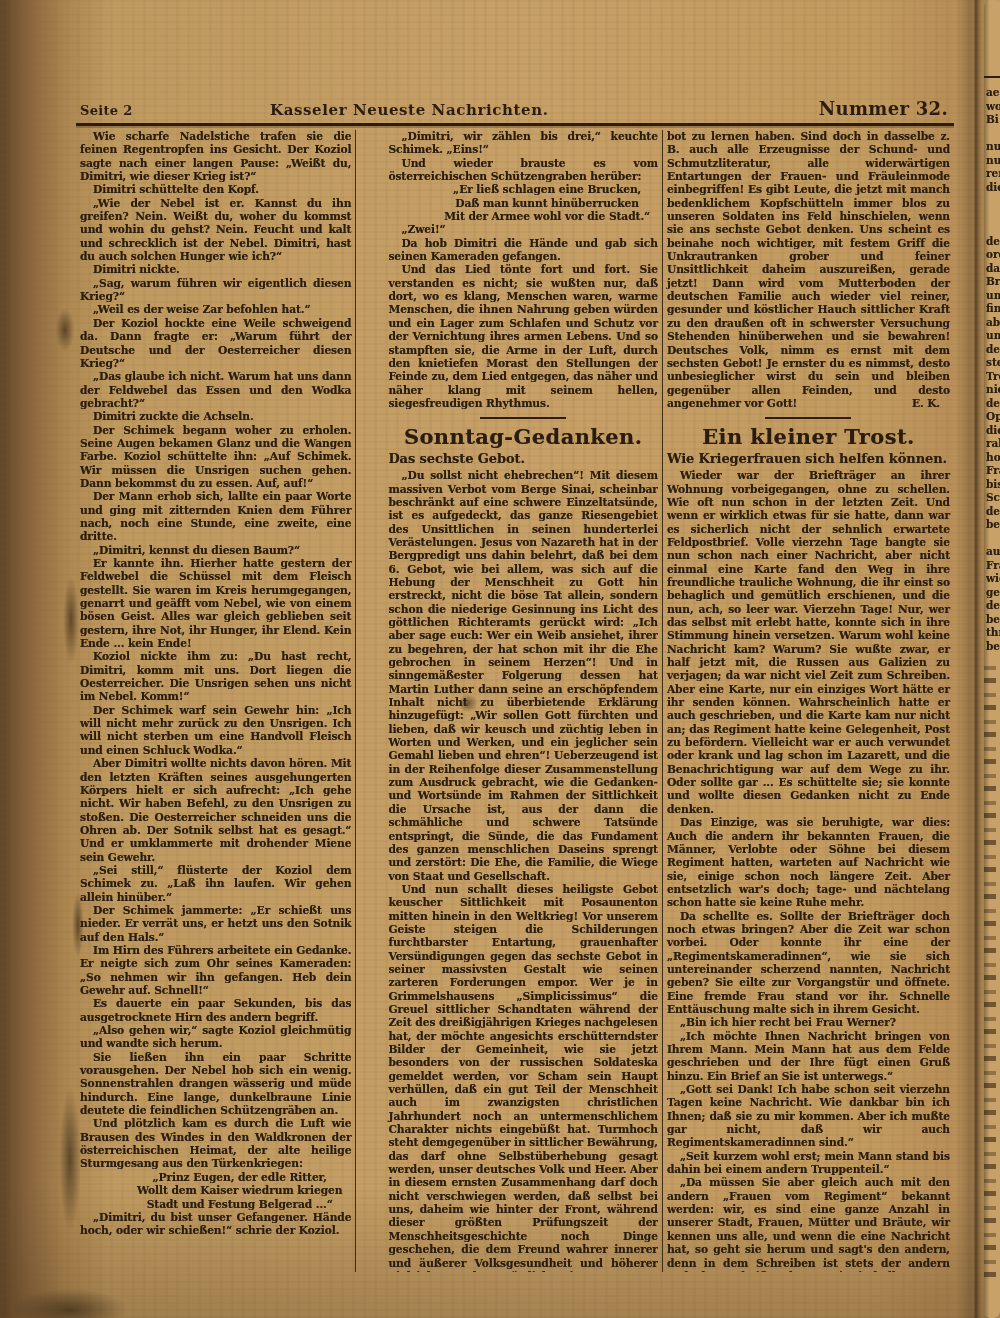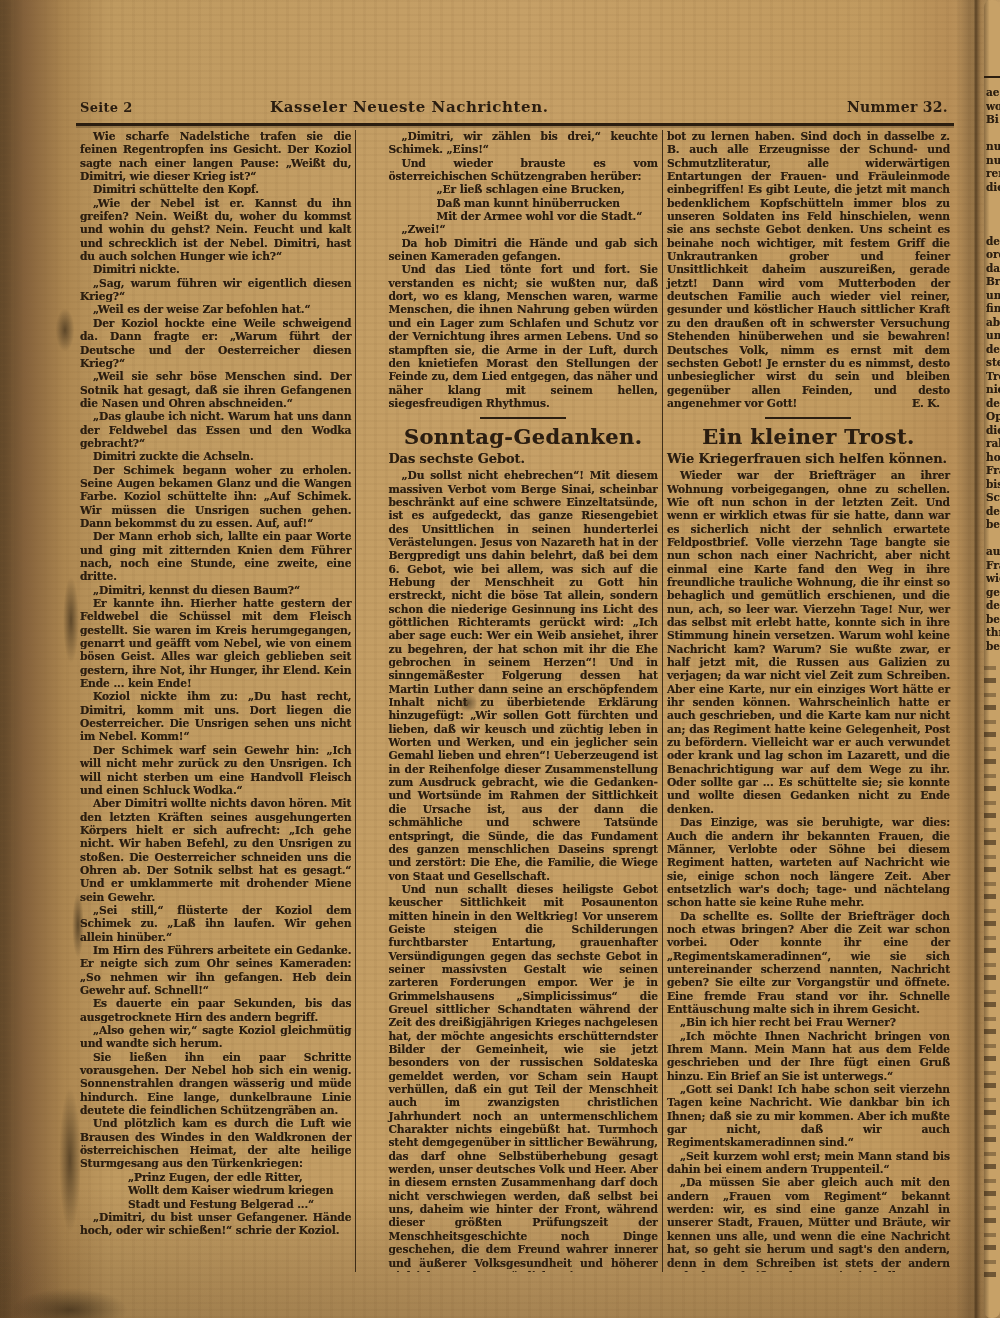--- a/index.html
+++ b/index.html
@@ -17,33 +17,33 @@
       repeating-linear-gradient(90deg, rgba(140,105,60,0.09) 0 3px, rgba(0,0,0,0) 3px 11px),
       linear-gradient(90deg, #5e4527 0px, #84613b 2.5%, #ac8650 6.5%, #bf9a60 11%, #c6a067 52%, #c19a5f 88%, #b78e57 95%, #c6a068 100%);
   }
   .smudge{position:absolute;border-radius:50%;
     background:radial-gradient(closest-side, rgba(28,19,9,0.55), rgba(28,19,9,0) 72%);}
   .content{position:absolute;left:76px;top:58px;width:878px;margin-top:40px;}
   .masthead{display:flex;align-items:baseline;height:22px;
     font-weight:700;font-size:13px;letter-spacing:0.3px;}
   .masthead .cell-l{width:190px;text-align:left;padding-left:4px;}
   .masthead .cell-c{flex:1;text-align:left;font-size:15px;letter-spacing:0.6px;}
-  .masthead .cell-r{width:190px;text-align:right;padding-right:6px;font-size:14px;}
+  .masthead .cell-r{width:190px;text-align:right;padding-right:6px;font-size:18px;}
   .head-rule{height:3px;background:#2b1e10;margin-top:3px;box-shadow:0 2px 0 rgba(43,30,16,0.25);}
   .cols{display:flex;margin-top:4px;}
   .col{height:1142px;overflow:hidden;padding:0 4px;
     font-size:10.7px;line-height:13.35px;font-weight:700;
     text-align:justify;letter-spacing:-0.1px;
     text-shadow:0 0 0.6px rgba(42,29,16,0.55);}
   .col-1{width:279px;}
   .col-2{width:277px;border-left:1px solid rgba(40,27,13,0.85);padding-left:32px;}
   .col-3{width:291px;border-left:1px solid rgba(40,27,13,0.85);}
   .p{text-indent:13px;margin:0;}
   .p.noindent{text-indent:0;}
-  .verse{padding-left:48px;margin:0;text-align:left;}
+  .verse{padding-left:48px;margin:0;text-align:center;}
   .verse div{white-space:nowrap;}
   .h1{font-size:21px;line-height:25px;text-align:center;text-indent:0;
       margin:5px 0 2px;letter-spacing:0.4px;}
   .h2{font-size:13px;line-height:15px;text-align:left;text-indent:0;margin:0 0 3px;}
   .sep-rule{width:86px;border:0;border-top:2.5px solid #2b1e10;margin:7px auto 4px;}
   .sig{text-align:right;margin-top:-13.35px;padding-right:10px;}
   
   .gutter{position:absolute;left:956px;top:0;width:32px;height:1318px;
     background:linear-gradient(90deg, rgba(0,0,0,0) 0, rgba(70,48,25,0.30) 38%,
       #46301656 55%, rgba(58,39,18,0.75) 62%, rgba(120,88,48,0.35) 78%, rgba(0,0,0,0.12) 100%);}
@@ -80,31 +80,31 @@
 
     <div class="cols">
       <section class="col col-1">
           <div class="p">Wie scharfe Nadelstiche trafen sie die feinen Regentropfen ins Gesicht. Der Koziol sagte nach einer langen Pause: „Weißt du, Dimitri, wie dieser Krieg ist?“</div>
           <div class="p">Dimitri schüttelte den Kopf.</div>
           <div class="p">„Wie der Nebel ist er. Kannst du ihn greifen? Nein. Weißt du, woher du kommst und wohin du gehst? Nein. Feucht und kalt und schrecklich ist der Nebel. Dimitri, hast du auch solchen Hunger wie ich?“</div>
           <div class="p">Dimitri nickte.</div>
           <div class="p">„Sag, warum führen wir eigentlich diesen Krieg?“</div>
           <div class="p">„Weil es der weise Zar befohlen hat.“</div>
           <div class="p">Der Koziol hockte eine Weile schweigend da. Dann fragte er: „Warum führt der Deutsche und der Oesterreicher diesen Krieg?“</div>
-          <div class="p">„Weil sie sehr böse Menschen sind. Der Sotnik hat gesagt, daß sie ihren Gefangenen die Nasen und Ohren abschneiden.“</div>
           <div class="p">„Das glaube ich nicht. Warum hat uns dann der Feldwebel das Essen und den Wodka gebracht?“</div>
           <div class="p">Dimitri zuckte die Achseln.</div>
           <div class="p">Der Schimek begann woher zu erholen. Seine Augen bekamen Glanz und die Wangen Farbe. Koziol schüttelte ihn: „Auf Schimek. Wir müssen die Unsrigen suchen gehen. Dann bekommst du zu essen. Auf, auf!“</div>
           <div class="p">Der Mann erhob sich, lallte ein paar Worte und ging mit zitternden Knien dem Führer nach, noch eine Stunde, eine zweite, eine dritte.</div>
           <div class="p">„Dimitri, kennst du diesen Baum?“</div>
           <div class="p">Er kannte ihn. Hierher hatte gestern der Feldwebel die Schüssel mit dem Fleisch gestellt. Sie waren im Kreis herumgegangen, genarrt und geäfft vom Nebel, wie von einem bösen Geist. Alles war gleich geblieben seit gestern, ihre Not, ihr Hunger, ihr Elend. Kein Ende ... kein Ende!</div>
           <div class="p">Koziol nickte ihm zu: „Du hast recht, Dimitri, komm mit uns. Dort liegen die Oesterreicher. Die Unsrigen sehen uns nicht im Nebel. Komm!“</div>
           <div class="p">Der Schimek warf sein Gewehr hin: „Ich will nicht mehr zurück zu den Unsrigen. Ich will nicht sterben um eine Handvoll Fleisch und einen Schluck Wodka.“</div>
           <div class="p">Aber Dimitri wollte nichts davon hören. Mit den letzten Kräften seines ausgehungerten Körpers hielt er sich aufrecht: „Ich gehe nicht. Wir haben Befehl, zu den Unsrigen zu stoßen. Die Oesterreicher schneiden uns die Ohren ab. Der Sotnik selbst hat es gesagt.“ Und er umklammerte mit drohender Miene sein Gewehr.</div>
           <div class="p">„Sei still,“ flüsterte der Koziol dem Schimek zu. „Laß ihn laufen. Wir gehen allein hinüber.“</div>
+          <div class="p">Der Schimek jammerte: „Er schießt uns nieder. Er verrät uns, er hetzt uns den Sotnik auf den Hals.“</div>
           <div class="p">Im Hirn des Führers arbeitete ein Gedanke. Er neigte sich zum Ohr seines Kameraden: „So nehmen wir ihn gefangen. Heb dein Gewehr auf. Schnell!“</div>
           <div class="p">Es dauerte ein paar Sekunden, bis das ausgetrocknete Hirn des andern begriff.</div>
           <div class="p">„Also gehen wir,“ sagte Koziol gleichmütig und wandte sich herum.</div>
           <div class="p">Sie ließen ihn ein paar Schritte vorausgehen. Der Nebel hob sich ein wenig. Sonnenstrahlen drangen wässerig und müde hindurch. Eine lange, dunkelbraune Linie deutete die feindlichen Schützengräben an.</div>
           <div class="p">Und plötzlich kam es durch die Luft wie Brausen des Windes in den Waldkronen der österreichischen Heimat, der alte heilige Sturmgesang aus den Türkenkriegen:</div>
           <div class="verse">
             <div>„Prinz Eugen, der edle Ritter,</div>
             <div>Wollt dem Kaiser wiedrum kriegen</div>
             <div>Stadt und Festung Belgerad ...“</div>
           </div>

